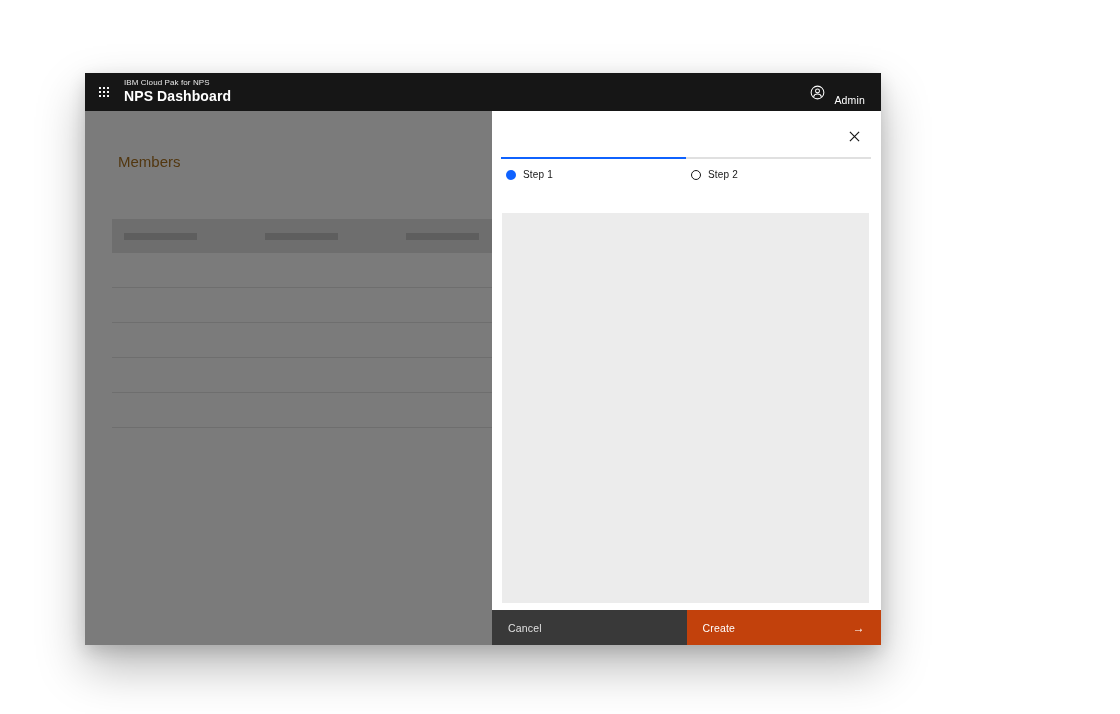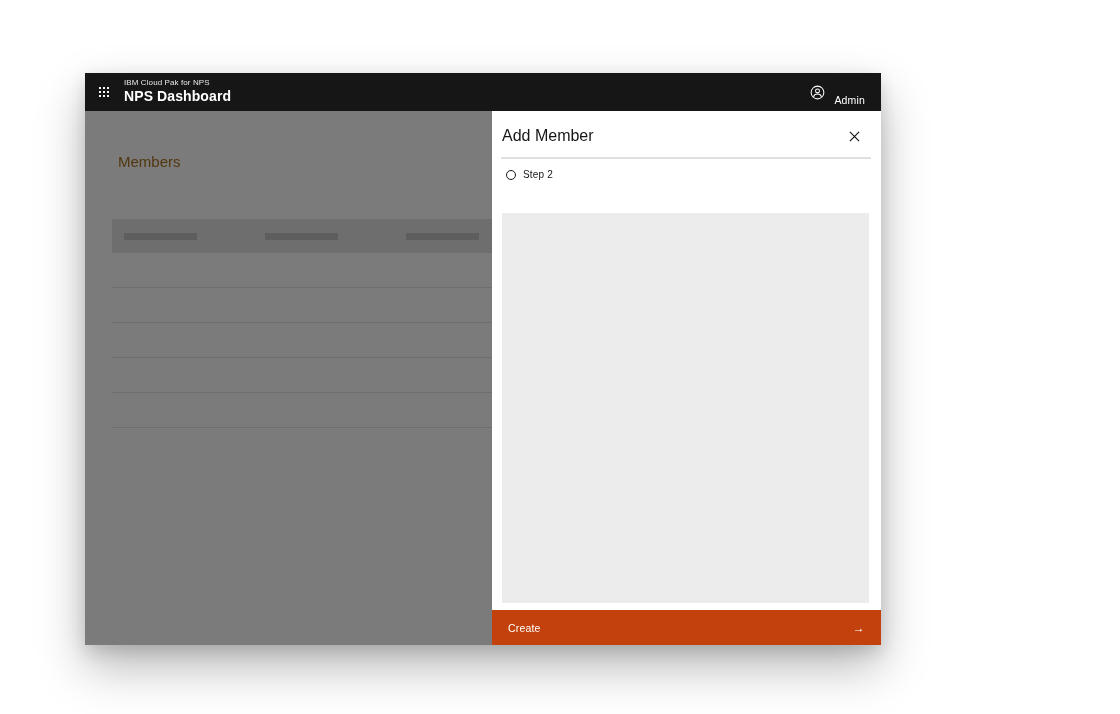--- a/index.html
+++ b/index.html
@@ -129,38 +129,44 @@
         <div class="sk-row"></div>
         <div class="sk-row"></div>
         <div class="sk-row"></div>
         <div class="sk-row"></div>
       </div>
 
     <div class="overlay"></div>
 
     <aside class="side-panel">
       <div class="panel-header">
-        <h2 class="panel-title">Add Member</h2>
         <button class="close-btn">
           <svg width="11" height="11" viewBox="0 0 12 12">
             <path d="M1 1 L11 11 M11 1 L1 11" stroke="#161616" stroke-width="1.3" fill="none"></path>
           </svg>
         </button>
       </div>
 
       <div class="progress">
+          <button class="step current">
+            <span class="step-dot"></span>
+            <span class="step-label">Step 1</span>
+          </button>
           <button class="step incomplete">
             <span class="step-dot"></span>
             <span class="step-label">Step 2</span>
           </button>
         </div>
 
       <div class="panel-content"></div>
 
       <div class="panel-footer">
+        <button class="btn btn-cancel">
+          <span>Cancel</span>
+        </button>
         <button class="btn btn-create">
           <span>Create</span>
           <span class="arrow">→</span>
         </button>
       </div>
     </aside>
 
   </div>
 </div>
 

